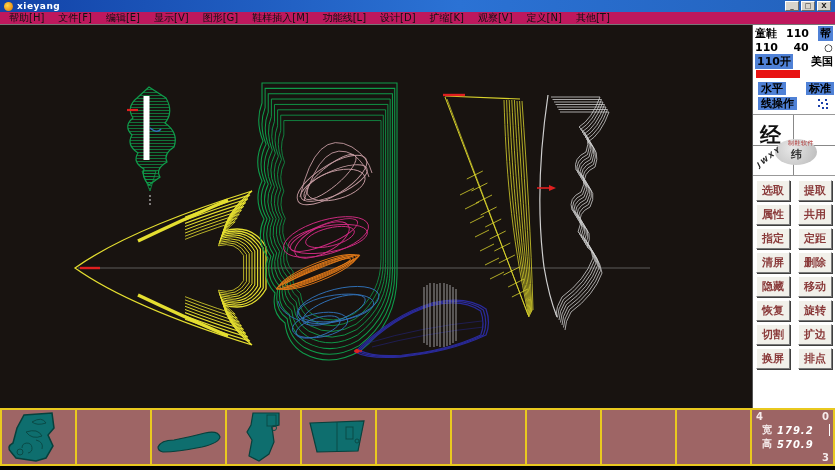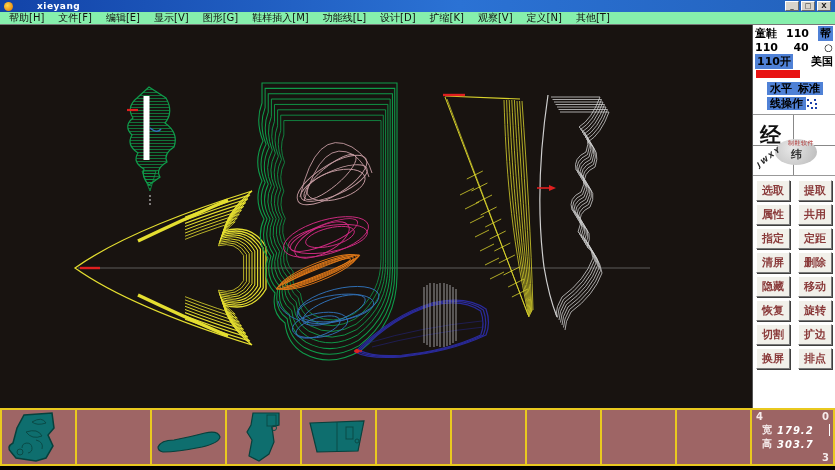--- a/index.html
+++ b/index.html
@@ -2,51 +2,51 @@
 <html><head>
 <meta charset="utf-8">
 <style>
   * { margin:0; padding:0; box-sizing:border-box; }
   html,body { width:835px; height:470px; overflow:hidden; background:#000; }
   body, button, span, div { font-family:"DejaVu Sans","Liberation Sans",sans-serif; }
   .window { width:835px; height:470px; position:relative; background:#000; }
 
   
   .titlebar { height:12px; background:linear-gradient(90deg,#1243a8 0%,#2b72d4 55%,#2362bd 100%);
-    display:flex; align-items:center; padding:0 2px;gap:20px; }
+    display:flex; align-items:center; padding:0 2px; }
   .app-icon { width:9px; height:9px; border-radius:50%;
     background:radial-gradient(circle at 38% 38%, #ffd84d 0%, #f0a01e 55%, #c86a08 100%);
     margin:0 4px 0 2px; flex:0 0 auto; }
   .title-text { color:#fff; font-size:9px; font-weight:bold; letter-spacing:0.5px; }
   .win-controls { margin-left:auto; display:flex; gap:2px; padding-right:2px; }
   .win-btn { width:14px; height:10px; background:#d8d4cc; border:1px solid;
     border-color:#fff #6a6a6a #6a6a6a #fff; font-size:7px; line-height:7px; text-align:center;
     color:#222; font-weight:bold; padding:0; }
 
   
-  .menubar { height:13px; background:#86efac; border-bottom:1px solid #777;
+  .menubar { height:13px; background:#be185d; border-bottom:1px solid #777;
     display:flex; align-items:center; gap:14px; padding:0 9px; }
   .menu-item { font-size:10px; color:#111; white-space:nowrap; line-height:12px; }
 
   
   .main { display:flex; height:383px; }
   .canvas { width:752px; height:383px; background:#181310; position:relative; }
   .canvas svg { position:absolute; inset:0; }
 
   
   .sidebar { width:83px; height:383px; background:#fff; border-left:1px solid #555; overflow:hidden; padding-top:1px; }
   .sb-row { display:flex; align-items:center; justify-content:space-between;
     padding:0 2px; height:14px; font-weight:bold; font-size:11px; color:#000; }
   .hl { background:#4f81d6; padding:0 2px; }
   .circle-glyph { font-size:10px; font-weight:normal; }
   .make-btn { margin:2px 2px 2px 2px; height:21px; width:77px; border:2px solid #111; background:#fff;
     color:#993333; font-size:13px; font-weight:bold; display:flex; align-items:center;
     justify-content:center; letter-spacing:1px; white-space:nowrap; }
   .red-bar { width:44px; height:8px; background:#e81212; margin:2px 0 3px 3px; }
-  .toggle-row { display:flex; gap:0; padding:1px 14px; align-items:center; height:15px; }
+  .toggle-row { display:flex; gap:20px; padding:1px 5px; align-items:center; height:15px; }
   .tg { background:#4f81d6; color:#000; font-weight:bold; font-size:11px; padding:0 3px; line-height:13px; white-space:nowrap; }
   .lineop-icon { width:12px; height:12px; flex:0 0 auto; }
   .logo { height:62px; position:relative; border-top:1px solid #999; border-bottom:1px solid #999;
     margin-top:3px; background:#fff; overflow:hidden; }
   .logo .cross-v { position:absolute; left:40px; top:0; width:1px; height:62px; background:#888; }
   .logo .cross-h { position:absolute; left:0; top:30px; width:83px; height:1px; background:#888; }
   .logo .ellipse { position:absolute; left:22px; top:24px; width:42px; height:26px; border-radius:50%;
     background:radial-gradient(circle at 40% 35%, #e8e8e8, #b8b8b8); }
   .logo .main-char { position:absolute; left:7px; top:6px; font-size:21px; font-weight:bold; color:#111; font-family:"DejaVu Serif","Liberation Serif",serif; }
   .logo .small-text { position:absolute; left:35px; top:24px; font-size:6px; color:#b03030; letter-spacing:0.5px; }
@@ -341,21 +341,21 @@
       <div class="info-top">
         <span>4</span>
         <span>0</span>
       </div>
       <div class="info-row">
         <span class="ilab">宽</span>
         <span class="ival">179.2</span>
       </div>
       <div class="info-row">
         <span class="ilab">高</span>
-        <span class="ival">303.7</span>
+        <span class="ival">570.9</span>
       </div>
       <span class="cursor-bar"></span>
       <span class="info-bottom">3</span>
     </div>
   </div>
 
   <div class="bottom-edge"></div>
 </div>
 
 </body></html>

